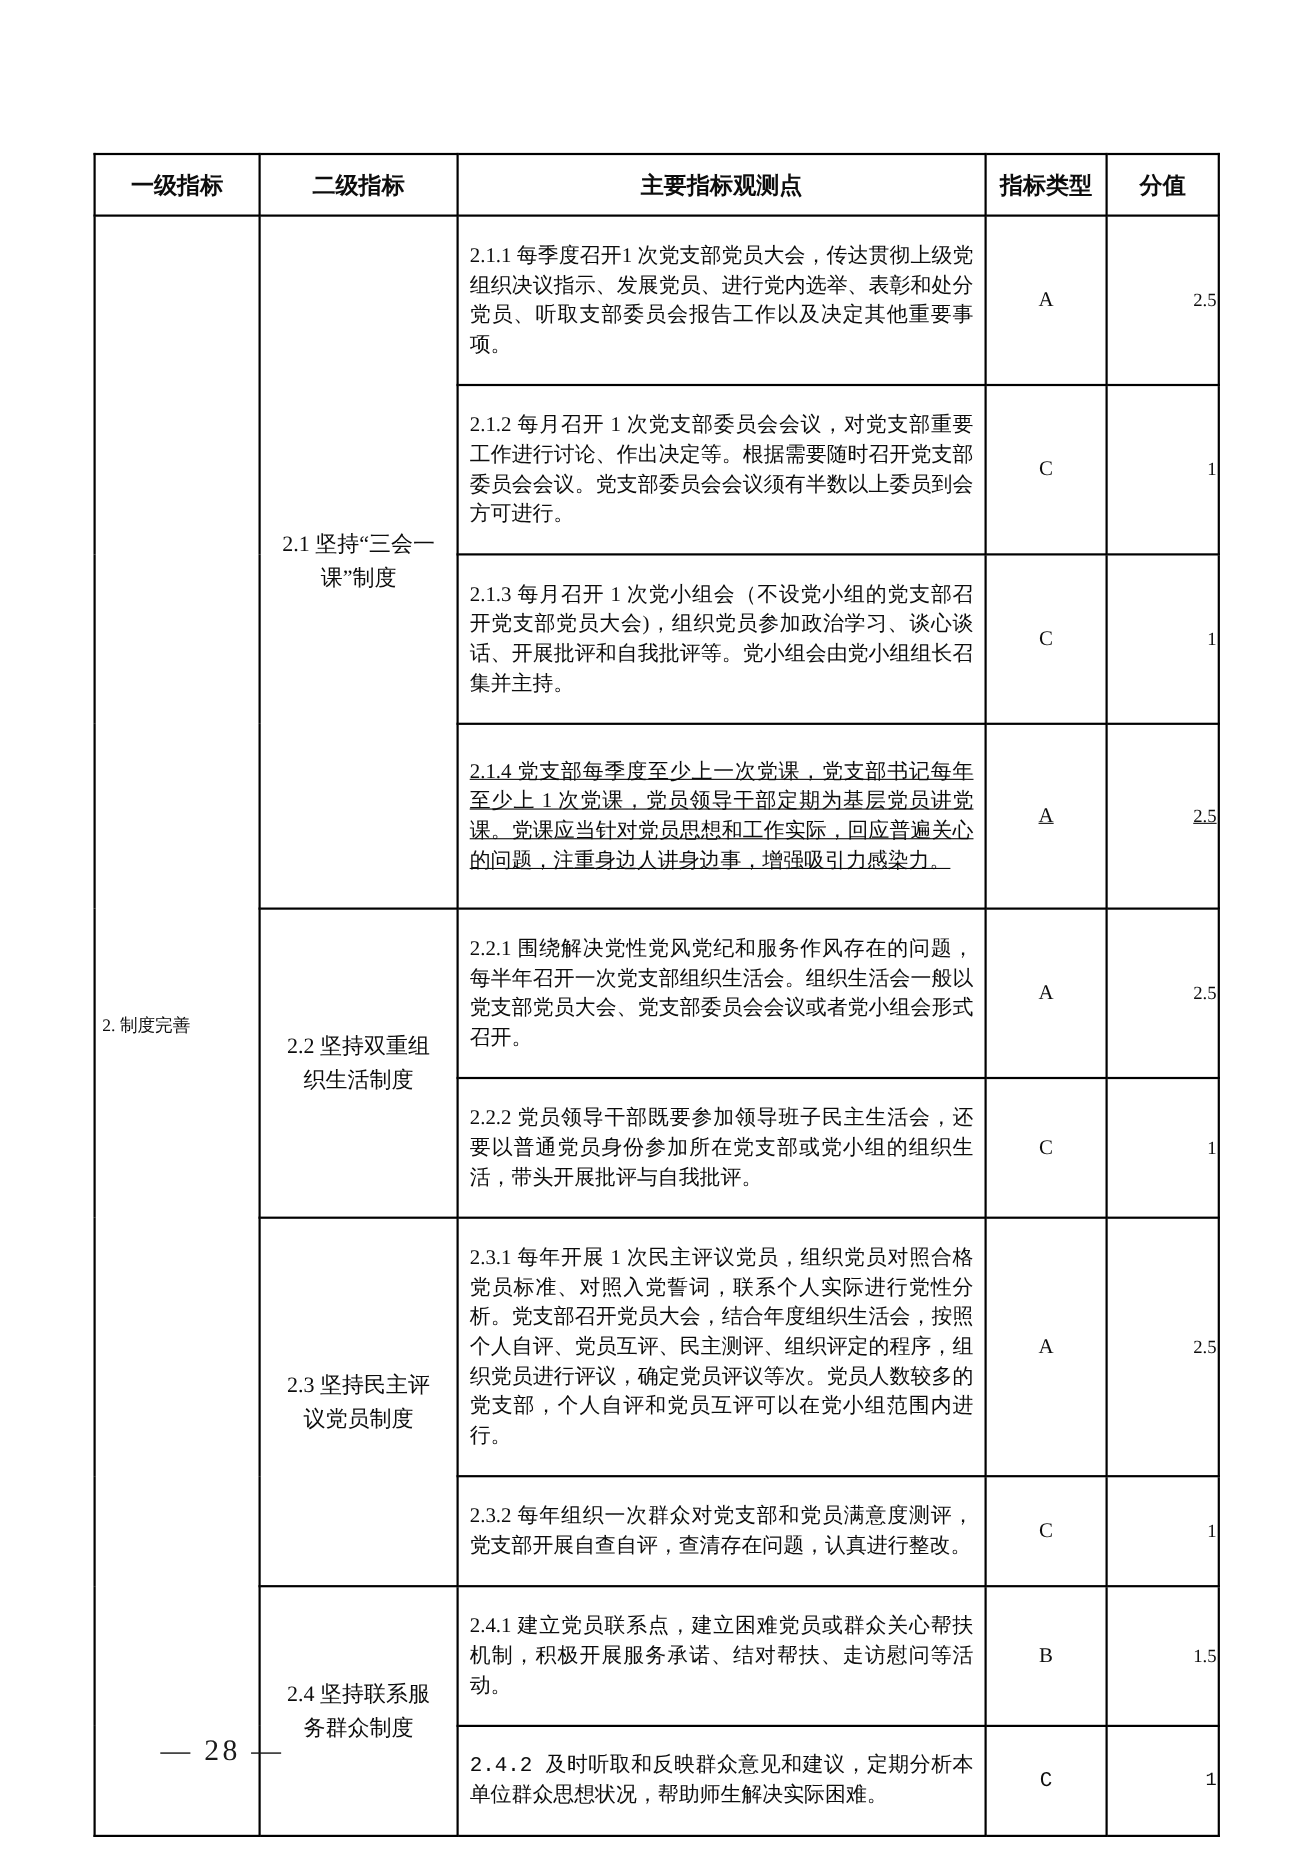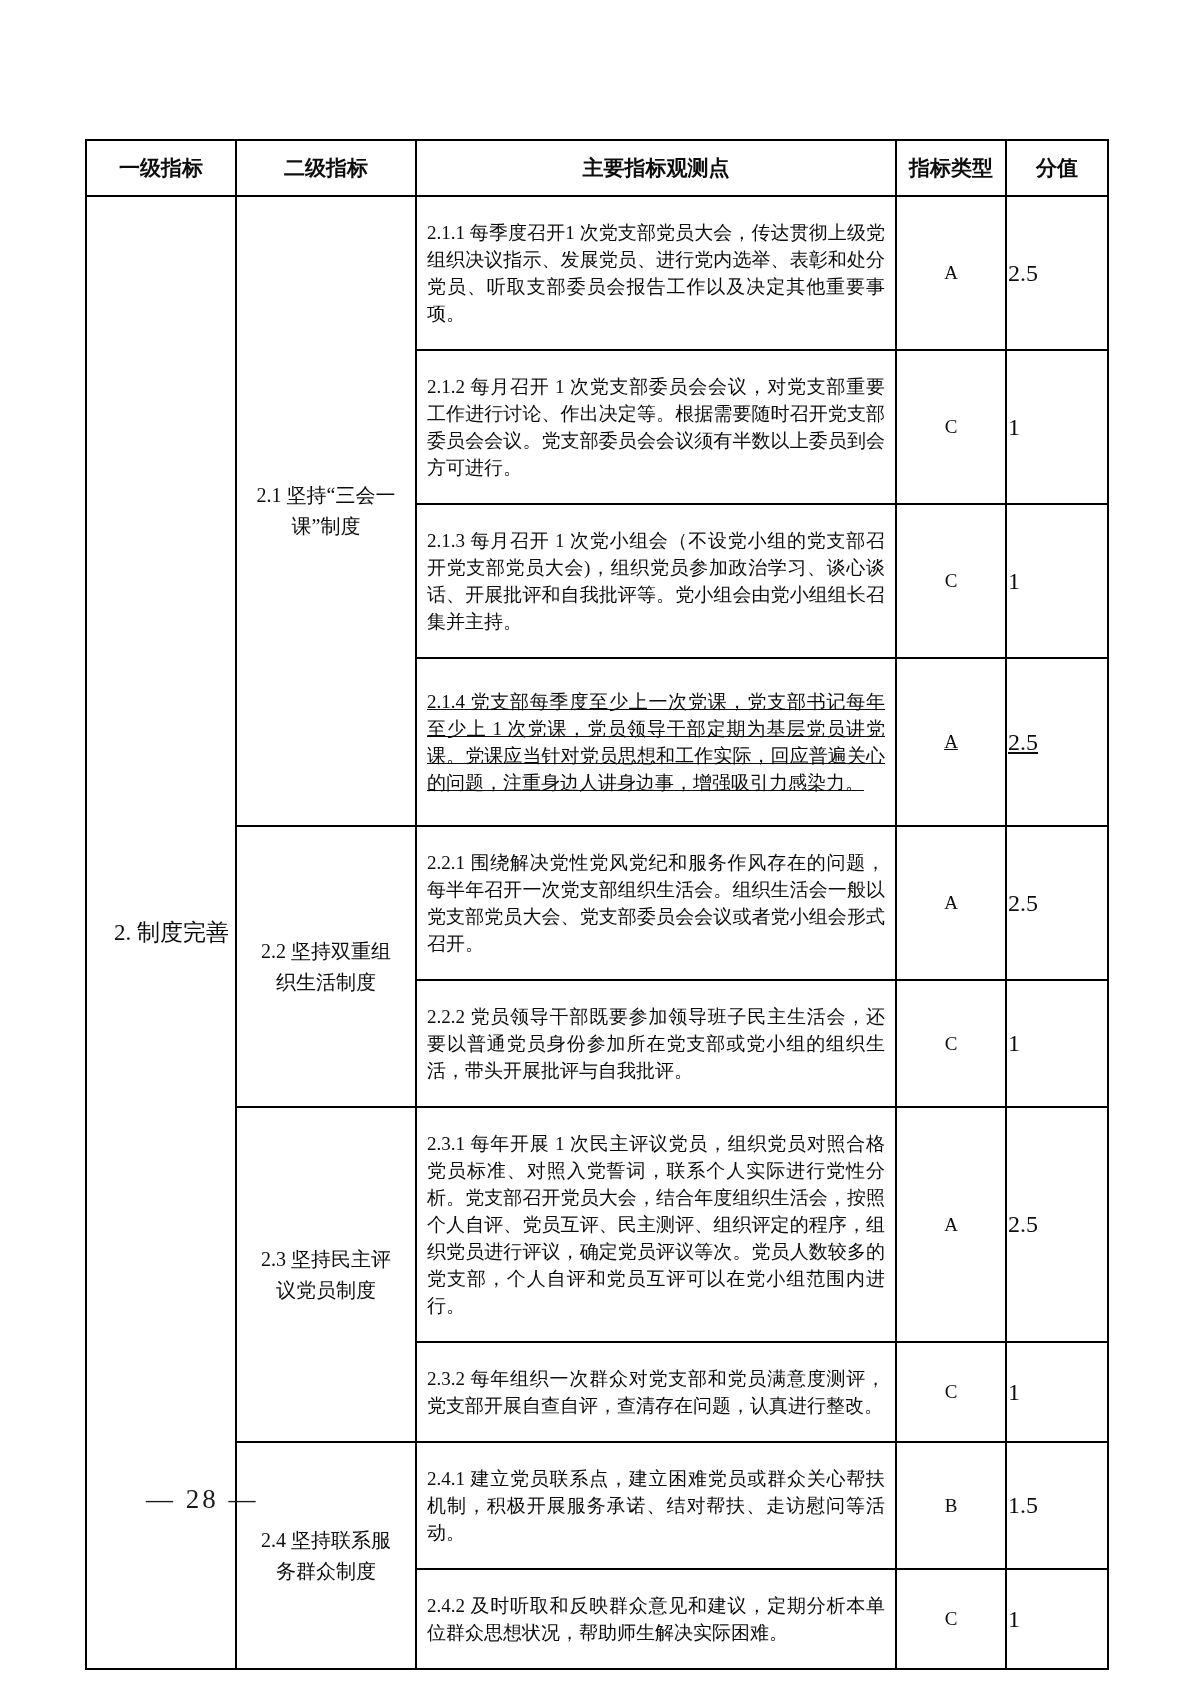--- a/index.html
+++ b/index.html
@@ -39,55 +39,55 @@
     background: #ffffff;
     border-radius: 15px;
   }
   td.obs {
     text-align: justify;
     padding: 22px 10px;
     font-size: 19px;
     line-height: 27px;
   }
   td.lvl1 {
-    text-align: right;
-    font-size: 23px;
+    text-align: left;
+    font-size: 16px;
     padding: 16px 6px;
   }
   td.lvl2 {
     text-align: center;
     font-size: 20px;
     line-height: 31px;
     white-space: pre-line;
     padding: 0 6px;
   }
   td.type {
     text-align: center;
     font-size: 19px;
   }
   td.score {
-    text-align: left;
-    font-size: 24px;
+    text-align: right;
+    font-size: 17px;
   }
   
   tr.rh  { height: 56px;  }
   tr.r0  { height: 131px; }
   tr.r1  { height: 143px; }
   tr.r2  { height: 119px; }
   tr.r3  { height: 168px; text-decoration: underline; }
   tr.r4  { height: 130px; }
   tr.r5  { height: 108px; border-radius: 23px; }
   tr.r6  { height: 235px; }
   tr.r7  { height: 93px;  }
   tr.r8  { height: 94px;  }
-  tr.r9  { height: 100px;  }
+  tr.r9  { height: 100px; font-family: Liberation Mono, monospace;  }
   .page-number {
     position: absolute;
     left: 146px;
-    top: 1484px;
+    top: 1576px;
     font-size: 27px;
     letter-spacing: 3px;
     color: #1a1a1a;
     font-family: "Liberation Serif", "DejaVu Serif", serif;
   }
 </style>
 </head>
 <body>
 
 <div class="page">

